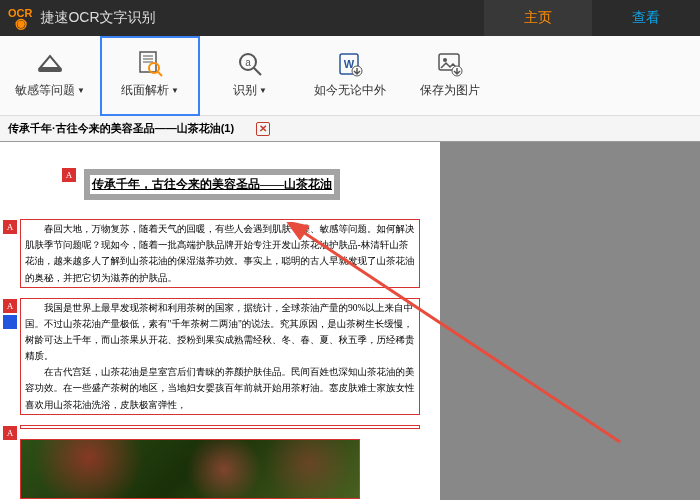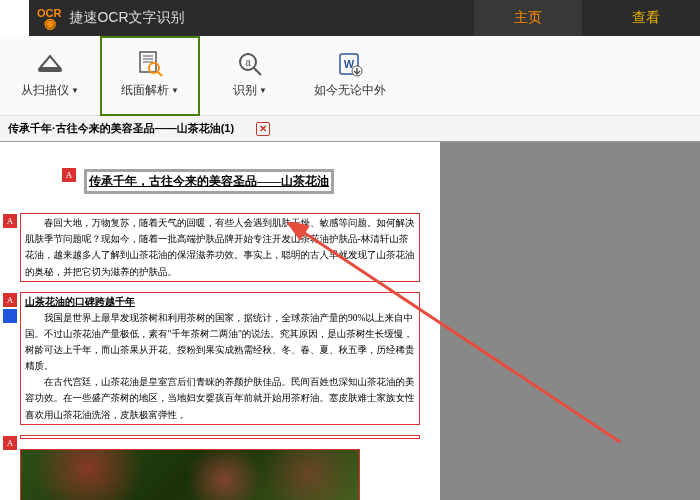--- a/index.html
+++ b/index.html
@@ -1,26 +1,26 @@
 <!DOCTYPE html>
 <html><head>
 <meta charset="utf-8">
 <style>
 * { margin: 0; padding: 0; box-sizing: border-box; }
 body { font-family: "Microsoft YaHei", sans-serif; background: #fff; width: 700px; height: 500px; overflow: hidden; }
-.titlebar { background: #2b2b2b; height: 36px; display: flex; align-items: center; color: #ddd; font-size: 14px; margin-left: 29px; }
+.titlebar { background: #2b2b2b; height: 36px; display: flex; align-items: center; color: #ddd; font-size: 14px; }
 .logo { color: #ff8c00; font-size: 11px; font-weight: bold; margin-left: 8px; text-align: center; line-height: 10px; }
 .eye { color: #ff8c00; font-size: 14px; margin-left: 2px; }
 .app-title { margin-left: 8px; text-align: center; }
-.tabs-top { display: flex; margin-left: auto; height: 100%; gap: 10px; }
-.tab-top { padding: 0 40px; display: flex; align-items: center; cursor: pointer; color: #eab308; }
+.tabs-top { display: flex; margin-left: auto; height: 100%; }
+.tab-top { padding: 0 40px; display: flex; align-items: center; cursor: pointer; color: #0ea5e9; }
 .tab-top.active { background: #383838; color: #ff8c00; }
 .toolbar { background: #fafafa; height: 80px; display: flex; align-items: center; border-bottom: 1px solid #ddd; }
 .tool-btn { width: 100px; height: 80px; display: flex; flex-direction: column; align-items: center; justify-content: center; cursor: pointer; font-size: 12px; color: #333; }
-.tool-btn.highlighted { border: 2px solid #4d7c0f; }
+.tool-btn.highlighted { border: 2px solid #3b82f6; }
 .tool-icon { width: 28px; height: 24px; margin-bottom: 6px; display: flex; align-items: center; justify-content: center; }
 .tool-label { display: flex; align-items: center; gap: 2px; }
 .tri { font-size: 8px; }
 .doc-tab-bar { height: 26px; background: #f5f5f5; border-bottom: 1px solid #999; display: flex; align-items: center; padding-left: 8px; font-size: 11px; }
 .doc-tab { display: flex; align-items: center; gap: 22px; font-weight: bold; }
 .close-x { width: 14px; height: 14px; border: 1px solid #c0392b; color: #c0392b; font-size: 10px; line-height: 12px; text-align: center; border-radius: 2px; cursor: pointer; }
 .arrow-svg { position: absolute; top: 80px; left: 280px; pointer-events: none; z-index: 10; }
 .content { position: relative; display: flex; height: 358px; }
 .doc-area { width: 440px; background: #fff; overflow: hidden; padding: 26px 20px 0 20px; font-size: 10px; line-height: 1.6; }
 .side-panel { flex: 1; background: #888; }
@@ -49,21 +49,21 @@
 
 <div class="toolbar">
   <div class="tool-btn">
     <div class="tool-icon">
       <svg width="28" height="20" viewBox="0 0 28 20">
           <path d="M4 14 L14 2 L24 14 Z" fill="none" stroke="#555" stroke-width="2"></path>
           <rect x="2" y="14" width="24" height="4" rx="2" fill="#555"></rect>
         </svg>
     </div>
     <div class="tool-label">
-        <span>从扫描仪</span>
+        <span>敏感等问题</span>
         <span class="tri">▼</span>
       </div>
   </div>
   <div class="tool-btn highlighted">
     <div class="tool-icon">
       <svg width="26" height="26" viewBox="0 0 26 26">
           <rect x="3" y="1" width="16" height="20" fill="none" stroke="#555" stroke-width="1.5"></rect>
           <line x1="6" y1="5" x2="16" y2="5" stroke="#555"></line>
           <line x1="6" y1="8" x2="16" y2="8" stroke="#555"></line>
           <line x1="6" y1="11" x2="16" y2="11" stroke="#555"></line>
@@ -93,20 +93,32 @@
     <div class="tool-icon">
       <svg width="26" height="26" viewBox="0 0 26 26">
           <rect x="3" y="3" width="18" height="20" rx="2" fill="none" stroke="#2b579a" stroke-width="1.5"></rect>
           <text x="12" y="17" font-size="11" text-anchor="middle" fill="#2b579a" font-weight="bold">W</text>
           <circle cx="20" cy="20" r="5" fill="#fff" stroke="#555"></circle>
           <path d="M20 17v6M17 20l3 3 3-3" fill="none" stroke="#555" stroke-width="1.5"></path>
         </svg>
     </div>
     <span>如今无论中外</span>
   </div>
+  <div class="tool-btn">
+    <div class="tool-icon">
+      <svg width="26" height="26" viewBox="0 0 26 26">
+          <rect x="2" y="3" width="20" height="16" rx="2" fill="none" stroke="#555" stroke-width="1.5"></rect>
+          <circle cx="8" cy="9" r="2" fill="#555"></circle>
+          <path d="M4 17l5-5 4 4 3-3 4 4" fill="none" stroke="#555" stroke-width="1.5"></path>
+          <circle cx="20" cy="20" r="5" fill="#fff" stroke="#555"></circle>
+          <path d="M20 17v6M17 20l3 3 3-3" fill="none" stroke="#555" stroke-width="1.5"></path>
+        </svg>
+    </div>
+    <span>保存为图片</span>
+  </div>
 </div>
 
 <div class="doc-tab-bar">
   <div class="doc-tab">
     <span>传承千年·古往今来的美容圣品——山茶花油(1)</span>
     <span class="close-x">✕</span>
   </div>
 </div>
 
 <div class="content">
@@ -115,30 +127,29 @@
         <marker id="ah" markerWidth="10" markerHeight="10" refX="2" refY="3" orient="auto">
           <path d="M0,0 L0,6 L8,3 z" fill="#e74c3c"></path>
         </marker>
       </defs>
     <line x1="340" y1="220" x2="20" y2="8" stroke="#e74c3c" stroke-width="3" marker-end="url(#ah)"></line>
   </svg>
 
   <div class="doc-area">
     <div class="block" style="border:none;margin-left:60px;margin-bottom:18px;">
       <span class="block-marker">A</span>
-      <span class="heading" style="border:3px solid #a3a3a3;padding:0 2px;">传承千年，古往今来的美容圣品——山茶花油</span>
+      <span class="heading" style="border:6px solid #a3a3a3;padding:0 2px;">传承千年，古往今来的美容圣品——山茶花油</span>
     </div>
     <div class="block">
       <span class="block-marker">A</span>
       <div class="para">　　春回大地，万物复苏，随着天气的回暖，有些人会遇到肌肤干燥、敏感等问题。如何解决肌肤季节问题呢？现如今，随着一批高端护肤品牌开始专注开发山茶花油护肤品-林清轩山茶花油，越来越多人了解到山茶花油的保湿滋养功效。事实上，聪明的古人早就发现了山茶花油的奥秘，并把它切为滋养的护肤品。</div>
     </div>
     <div class="block">
       <span class="block-marker">A</span>
       <span class="blue-marker"></span>
-      <div class="subhead">山茶花油的口碑跨越千年</div>
       <div class="para" style="white-space:pre-line;">　　我国是世界上最早发现茶树和利用茶树的国家，据统计，全球茶油产量的90%以上来自中国。不过山茶花油产量极低，素有"千年茶树二两油"的说法。究其原因，是山茶树生长缓慢，树龄可达上千年，而山茶果从开花、授粉到果实成熟需经秋、冬、春、夏、秋五季，历经稀贵精质。
 　　在古代宫廷，山茶花油是皇室宫后们青睐的养颜护肤佳品。民间百姓也深知山茶花油的美容功效。在一些盛产茶树的地区，当地妇女婴孩百年前就开始用茶籽油。塞皮肤难士家族女性喜欢用山茶花油洗浴，皮肤极富弹性，</div>
     </div>
     <div class="block">
       <span class="block-marker">A</span>
     </div>
     <div class="img-block">
       
     </div>
   </div>

